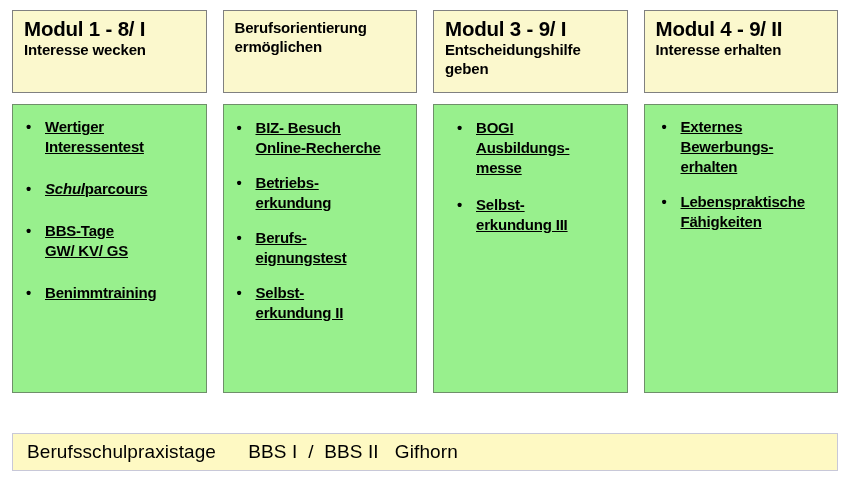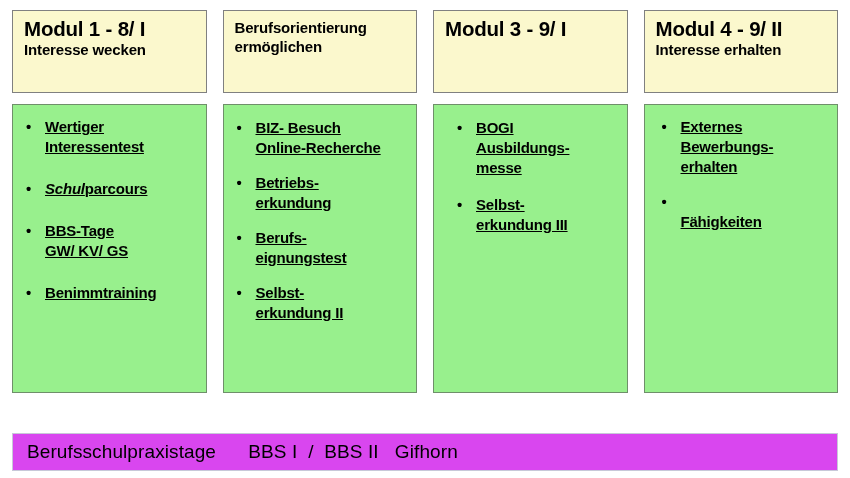--- a/index.html
+++ b/index.html
@@ -112,21 +112,21 @@
   .col-4 .bullet-item { margin-bottom: 15px; }
 
   
   .footer-bar {
     position: absolute;
     left: 12px;
     top: 433px;
     width: 826px;
     height: 38px;
     box-sizing: border-box;
-    background: #d946ef;
+    background: #fef9c3;
     border: 1px solid #c8c8d8;
     display: flex;
     align-items: center;
     padding-left: 14px;
   }
   .footer-text {
     font-size: 19px;
     font-weight: normal;
     letter-spacing: 0.1px;
     white-space: pre;
@@ -161,37 +161,38 @@
             <li class="bullet-item"><span class="bullet-dot">•</span><span class="bullet-text"><span>BIZ- Besuch</span><br><span>Online-Recherche</span></span></li>
             <li class="bullet-item"><span class="bullet-dot">•</span><span class="bullet-text"><span>Betriebs-</span><br><span>erkundung</span></span></li>
             <li class="bullet-item"><span class="bullet-dot">•</span><span class="bullet-text"><span>Berufs-</span><br><span>eignungstest</span></span></li>
             <li class="bullet-item"><span class="bullet-dot">•</span><span class="bullet-text"><span>Selbst-</span><br><span>erkundung II</span></span></li>
           </ul>
         </div>
       </div>
       <div class="column col-3">
         <div class="header-box">
           <div class="header-title">Modul 3  - 9/  I</div>
+          <div class="header-sub">Entscheidungshilfe geben</div>
         </div>
         <div class="content-box">
           <ul class="bullet-list">
             <li class="bullet-item"><span class="bullet-dot">•</span><span class="bullet-text"><span>BOGI</span><br><span>Ausbildungs-</span><br><span>messe</span></span></li>
             <li class="bullet-item"><span class="bullet-dot">•</span><span class="bullet-text"><span>Selbst-</span><br><span>erkundung III</span></span></li>
           </ul>
         </div>
       </div>
       <div class="column col-4">
         <div class="header-box">
           <div class="header-title">Modul 4  - 9/  II</div>
           <div class="header-sub">Interesse erhalten</div>
         </div>
         <div class="content-box">
           <ul class="bullet-list">
             <li class="bullet-item"><span class="bullet-dot">•</span><span class="bullet-text"><span>Externes</span><br><span>Bewerbungs-</span><br><span>erhalten</span></span></li>
-            <li class="bullet-item"><span class="bullet-dot">•</span><span class="bullet-text"><br><span>Fähigkeiten</span></span></li>
+            <li class="bullet-item"><span class="bullet-dot">•</span><span class="bullet-text"><span>Lebenspraktische</span><br><span>Fähigkeiten</span></span></li>
           </ul>
         </div>
       </div>
     </div>
 
   <div class="footer-bar">
     <span class="footer-text">Berufsschulpraxistage      BBS I  /  BBS II   Gifhorn</span>
   </div>
 
 </div>

